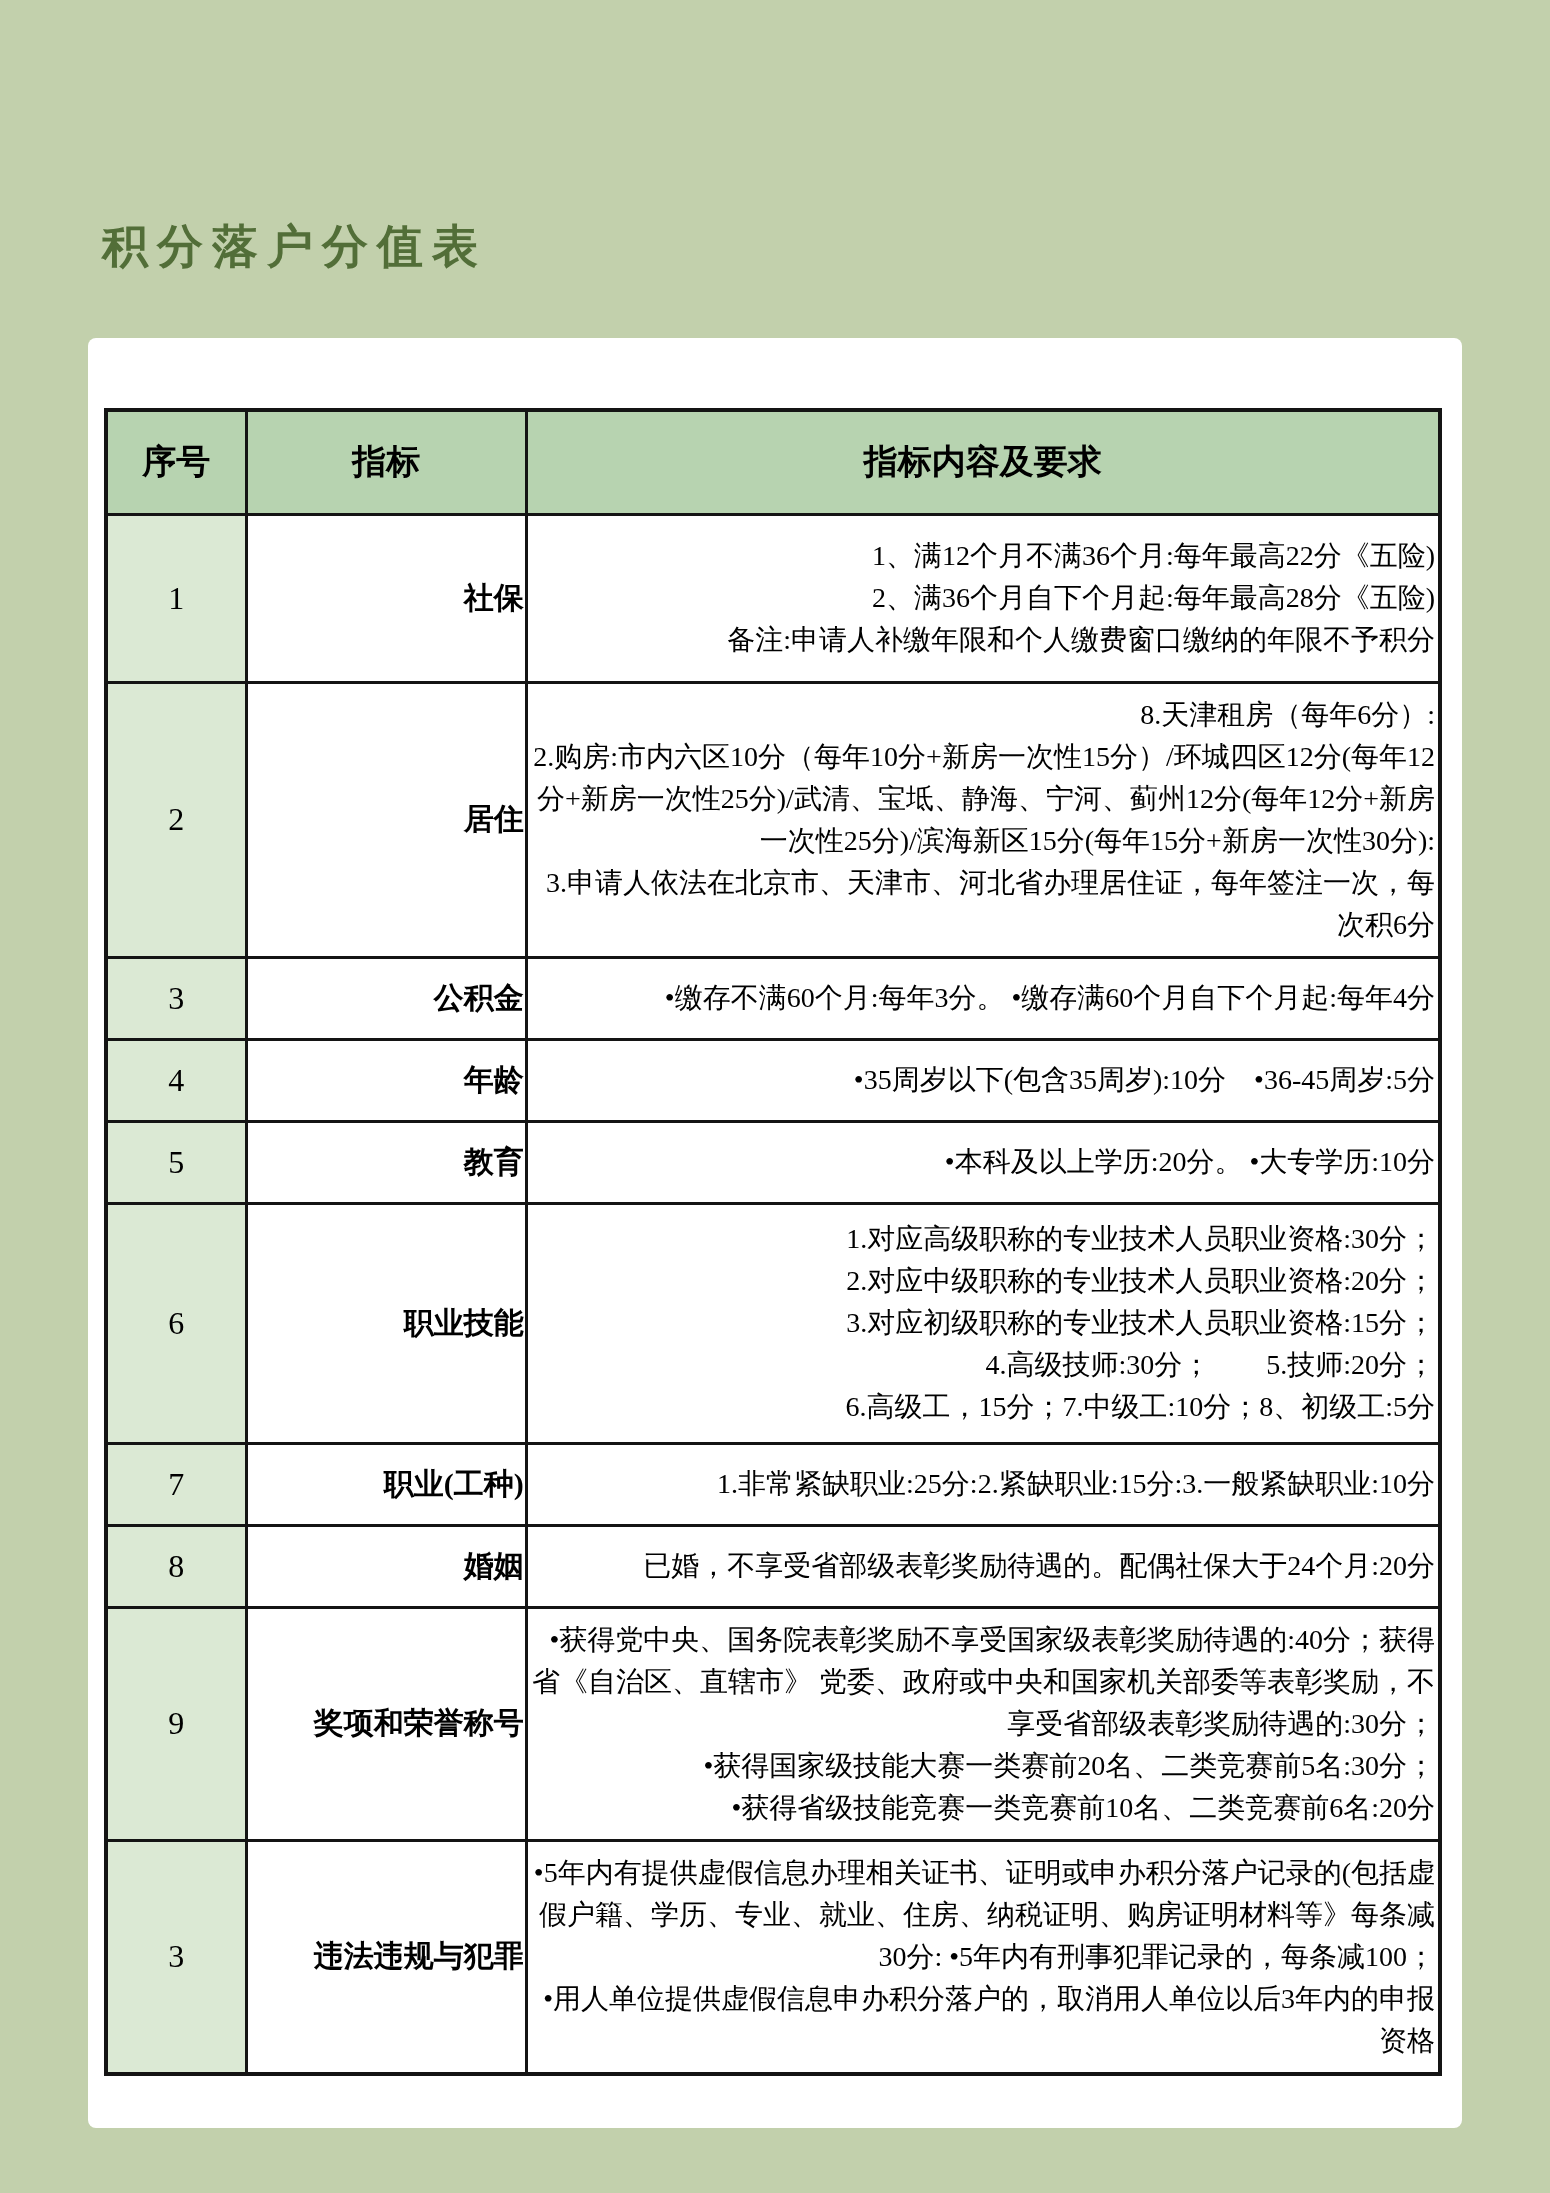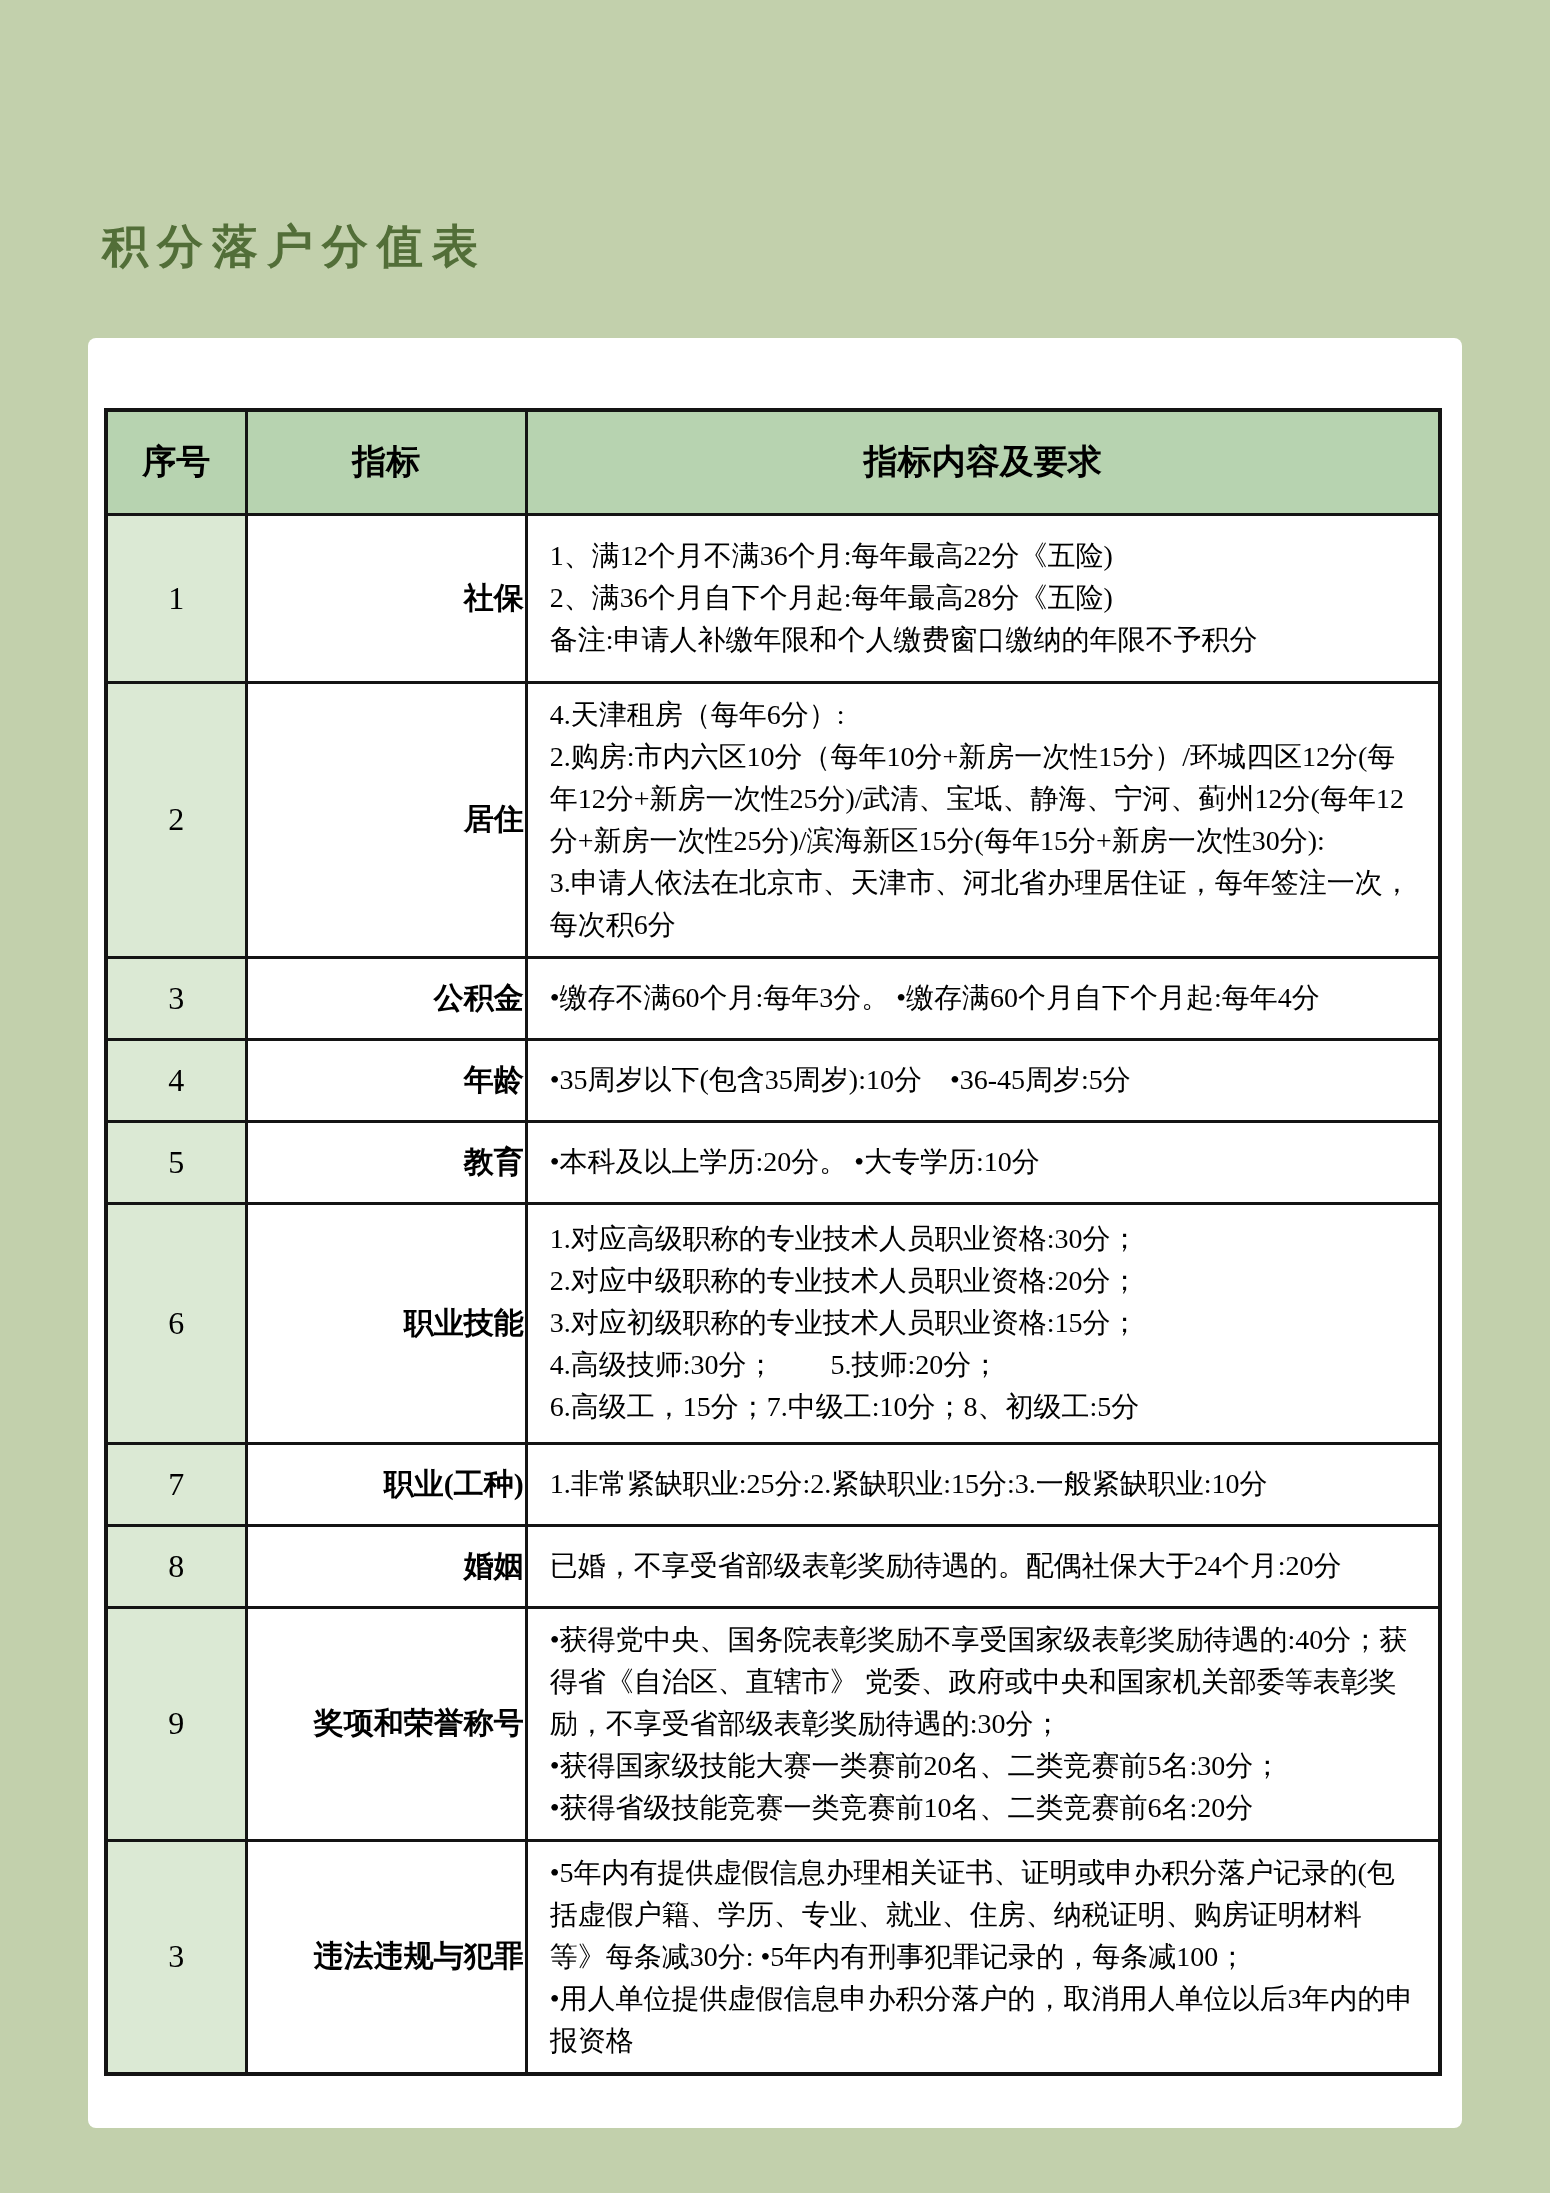--- a/index.html
+++ b/index.html
@@ -69,22 +69,22 @@
     font-size:32px;
   }
   .cell-ind{
     text-align:right;
     font-size:30px;
     font-weight:bold;
   }
   .cell-content{
     font-size:28px;
     line-height:42px;
-    padding:10px 22px;
-    text-align:left;
+    padding:10px 3px;
+    text-align:right;
     white-space:pre-wrap;
   }
   tr.h-a{height:168px;}
   tr.h-b{height:262px;}
   tr.h-s{height:82px;}
   tr.h-c{height:240px;}
   tr.h-d{height:228px;}
   tr.h-e{height:222px;}
 </style>
 </head>
@@ -110,21 +110,21 @@
       <tr class="h-a">
         <td class="cell-no">1</td>
         <td class="cell-ind">社保</td>
         <td class="cell-content">1、满12个月不满36个月:每年最高22分《五险)
 2、满36个月自下个月起:每年最高28分《五险)
 备注:申请人补缴年限和个人缴费窗口缴纳的年限不予积分</td>
       </tr>
       <tr class="h-b">
         <td class="cell-no">2</td>
         <td class="cell-ind">居住</td>
-        <td class="cell-content">4.天津租房（每年6分）:
+        <td class="cell-content">8.天津租房（每年6分）:
 2.购房:市内六区10分（每年10分+新房一次性15分）/环城四区12分(每年12分+新房一次性25分)/武清、宝坻、静海、宁河、蓟州12分(每年12分+新房一次性25分)/滨海新区15分(每年15分+新房一次性30分):
 3.申请人依法在北京市、天津市、河北省办理居住证，每年签注一次，每次积6分</td>
       </tr>
       <tr class="h-s">
         <td class="cell-no">3</td>
         <td class="cell-ind">公积金</td>
         <td class="cell-content">•缴存不满60个月:每年3分。 •缴存满60个月自下个月起:每年4分</td>
       </tr>
       <tr class="h-s">
         <td class="cell-no">4</td>

